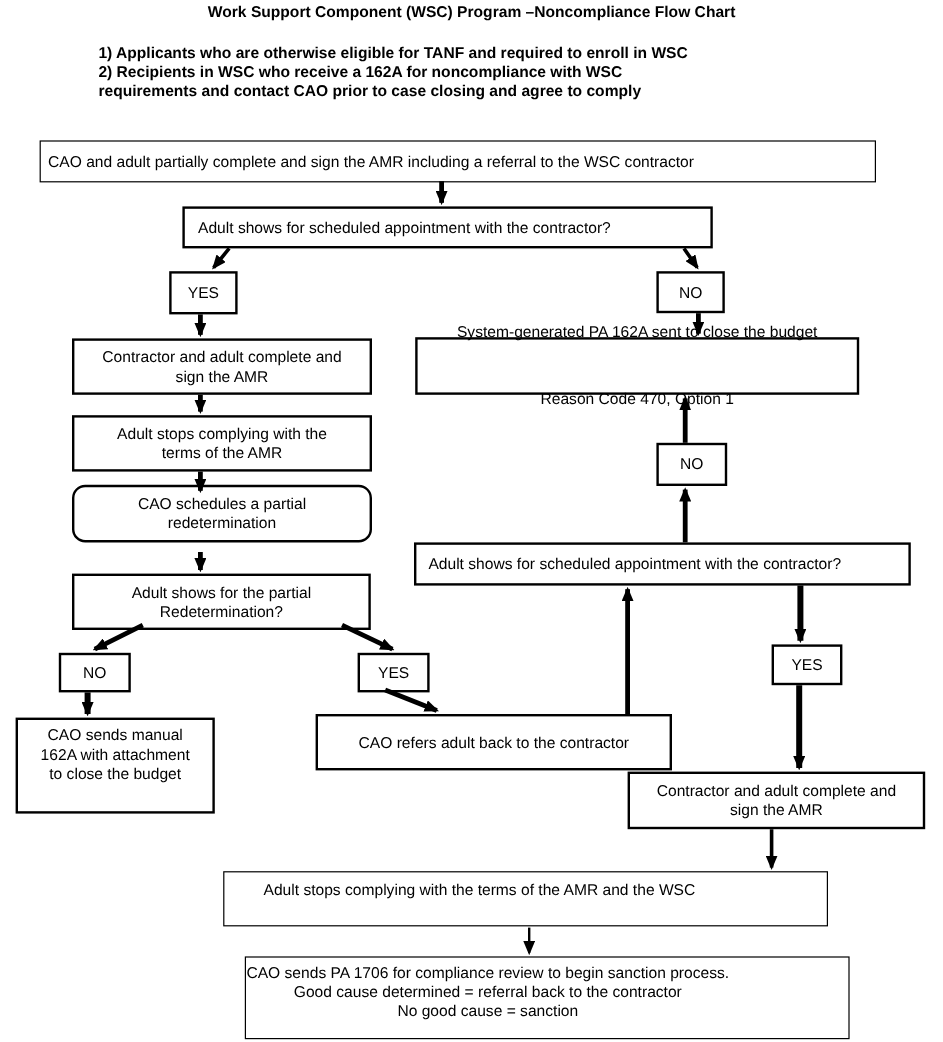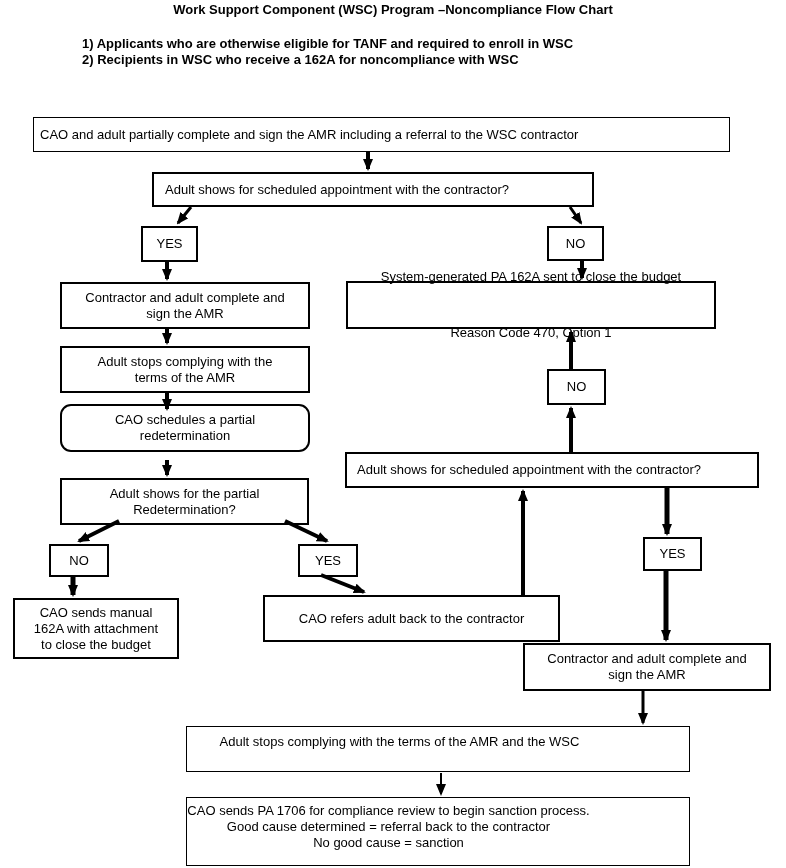--- a/index.html
+++ b/index.html
@@ -24,28 +24,28 @@
   #box_b{left:152px;top:172px;width:442px;height:35px;padding-left:11px;}
   #yes1{left:141px;top:226px;width:57px;height:36px;}
   #no1{left:547px;top:226px;width:57px;height:35px;}
   #box_c{left:60px;top:282px;width:250px;height:47px;}
   #box_d{left:346px;top:281px;width:370px;height:48px;gap:40px;}
   #box_e{left:60px;top:346px;width:250px;height:47px;}
   #box_f{left:60px;top:404px;width:250px;height:48px;border-radius:11px;}
   #box_g{left:60px;top:478px;width:249px;height:47px;}
   #no2{left:49px;top:544px;width:60px;height:33px;}
   #yes2{left:298px;top:544px;width:60px;height:33px;}
-  #box_h{left:13px;top:598px;width:166px;height:61px;padding-top:5px;}
+  #box_h{left:13px;top:598px;width:166px;height:80px;padding-top:5px;}
   #box_i{left:263px;top:595px;width:297px;height:47px;}
   #no3{left:547px;top:369px;width:59px;height:36px;}
   #box_j{left:345px;top:452px;width:414px;height:36px;padding-left:10px;}
   #yes3{left:643px;top:537px;width:59px;height:34px;}
   #box_k{left:523px;top:643px;width:248px;height:48px;}
   #box_l{left:186px;top:726px;width:504px;height:46px;padding-top:7px;padding-right:77px;}
-  #box_m{left:186px;top:797px;width:504px;height:69px;padding-top:5px;padding-right:99px;}
+  #box_m{left:204px;top:797px;width:504px;height:69px;padding-top:5px;padding-right:99px;}
 </style>
 </head>
 <body>
 
 <svg class="arrows" width="786" height="868" viewBox="0 0 786 868">
   <defs>
     <marker id="arrow" viewBox="0 0 12 10" markerWidth="12" markerHeight="10" refX="10" refY="5" orient="auto" markerUnits="userSpaceOnUse">
       <path d="M0,0 L12,5 L0,10 Z" fill="#000"></path>
     </marker>
   </defs>
@@ -71,20 +71,21 @@
     <line x1="441" y1="773" x2="441" y2="794" stroke-width="2"></line>
   </g>
 </svg>
 
 <div class="title">Work Support Component (WSC) Program –Noncompliance Flow Chart</div>
 
 <div class="for-block">
   <div class="for-lines">
     <div>1) Applicants who are otherwise eligible for TANF and required to enroll in WSC</div>
     <div>2) Recipients in WSC who receive a 162A for noncompliance with WSC</div>
+    <div>requirements and contact CAO prior to case closing and agree to comply</div>
   </div>
 </div>
 
 <div id="box_a" class="node thin left-text">CAO and adult partially complete and sign the AMR including a referral to the WSC contractor</div>
 
 <div id="box_b" class="node left-text">Adult shows for scheduled appointment with the contractor?</div>
 
 <div id="yes1" class="node">YES</div>
 <div id="no1" class="node">NO</div>
 

